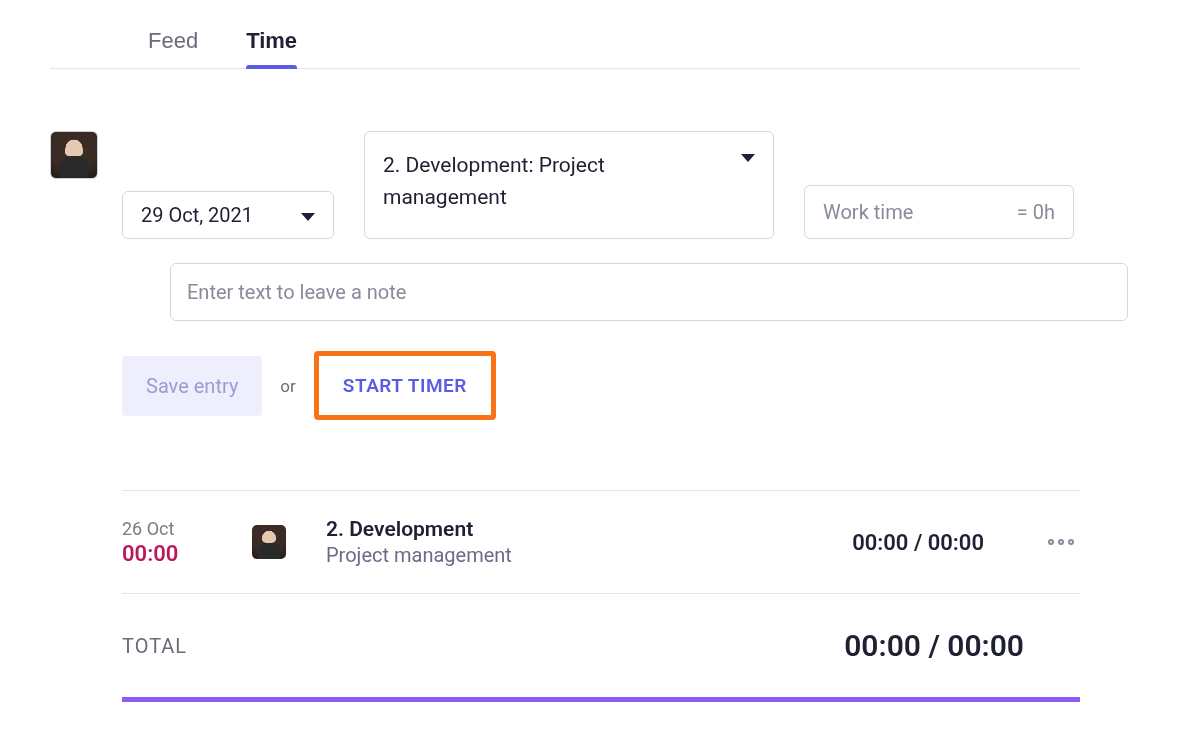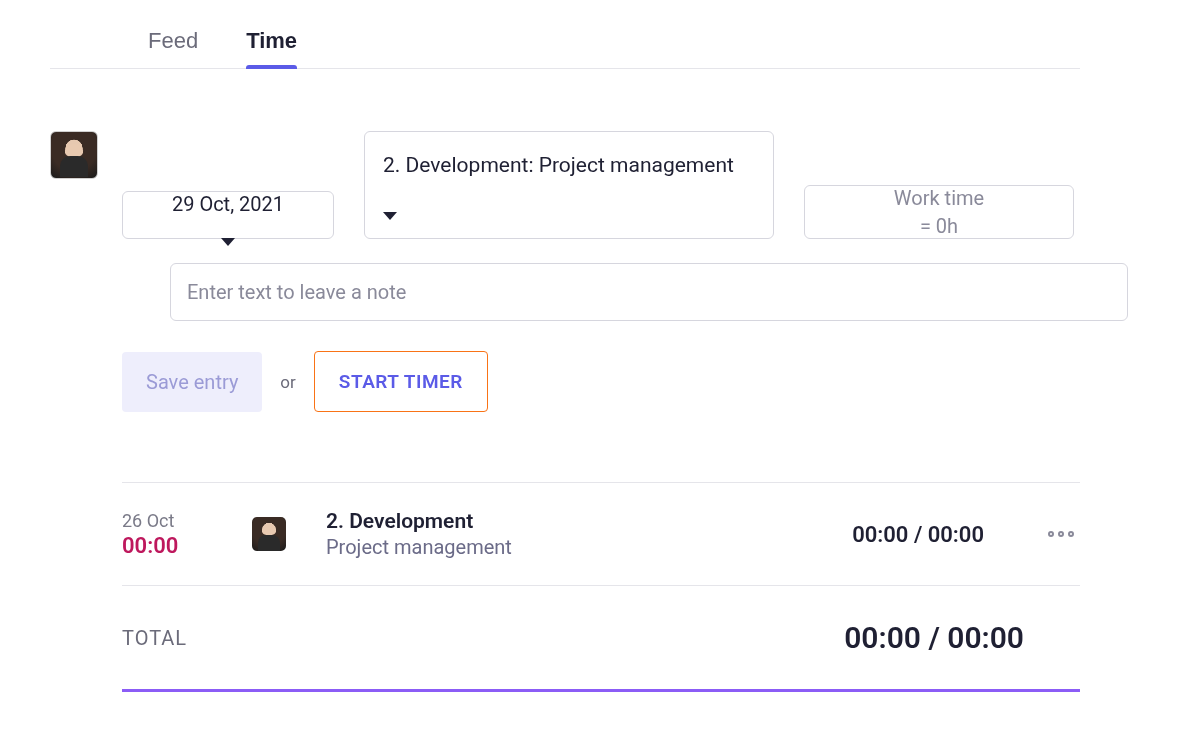--- a/index.html
+++ b/index.html
@@ -102,21 +102,20 @@
     .select-box, .project-box, .worktime-box {
       border: 1px solid #d6d6de;
       border-radius: 6px;
       background: #ffffff;
       display: flex;
       align-items: center;
       padding: 0 18px;
       font-size: 20px;
       color: #1f2033;
       cursor: pointer;
-      flex-direction: column;
     }
     .select-box {
       height: 48px;
       min-width: 212px;
       justify-content: space-between;
       gap: 18px;
     }
     .project-box {
       min-height: 108px;
       max-width: 410px;
@@ -178,21 +177,21 @@
       padding: 18px 24px;
       border-radius: 4px;
       cursor: pointer;
       font-family: inherit;
     }
     .or-text {
       color: #6b6b7a;
       font-size: 17px;
     }
     .start-timer-button {
-      border: 1px solid #f97316;
+      border: 5px solid #f97316;
       background: #ffffff;
       color: #5b5be7;
       font-size: 19px;
       font-weight: 600;
       letter-spacing: 0.5px;
       padding: 18px 24px;
       border-radius: 4px;
       cursor: pointer;
       font-family: inherit;
     }
@@ -282,21 +281,21 @@
       border-radius: 50%;
       border: 2px solid #8a8a9a;
       background: transparent;
     }
     
     .total-row {
       display: flex;
       align-items: center;
       justify-content: space-between;
       padding: 34px 0;
-      border-bottom: 3px solid #8b5cf6;
+      border-bottom: 5px solid #8b5cf6;
     }
     .total-label {
       font-size: 20px;
       color: #6b6b7a;
       letter-spacing: 1px;
     }
     .total-value {
       font-size: 30px;
       font-weight: 600;
       color: #1f2033;

